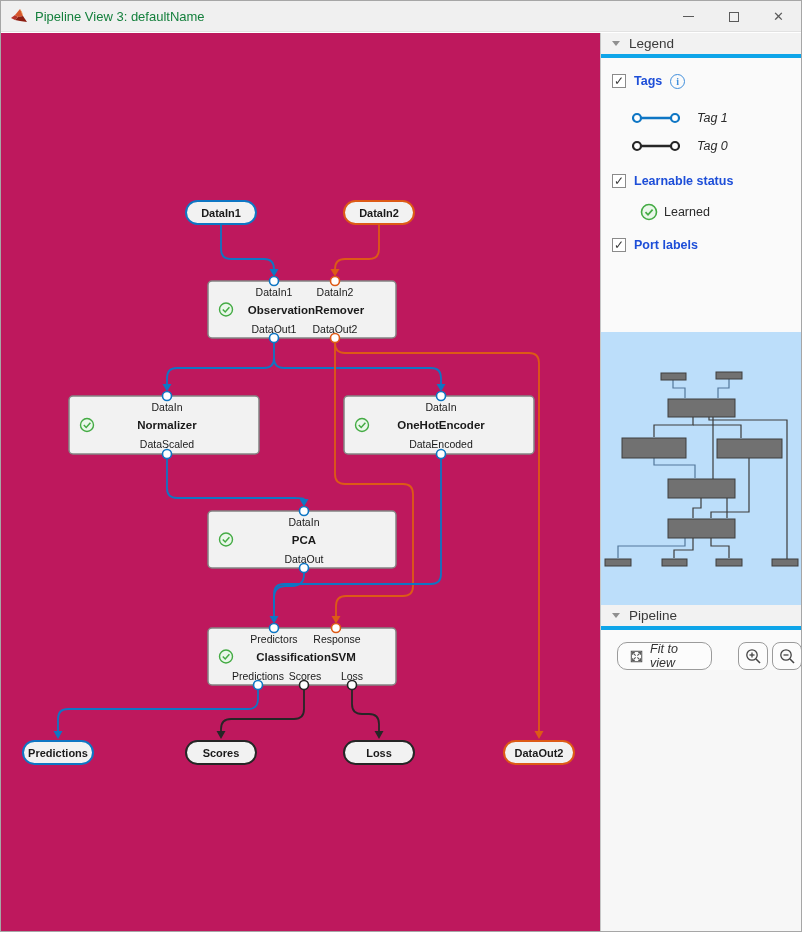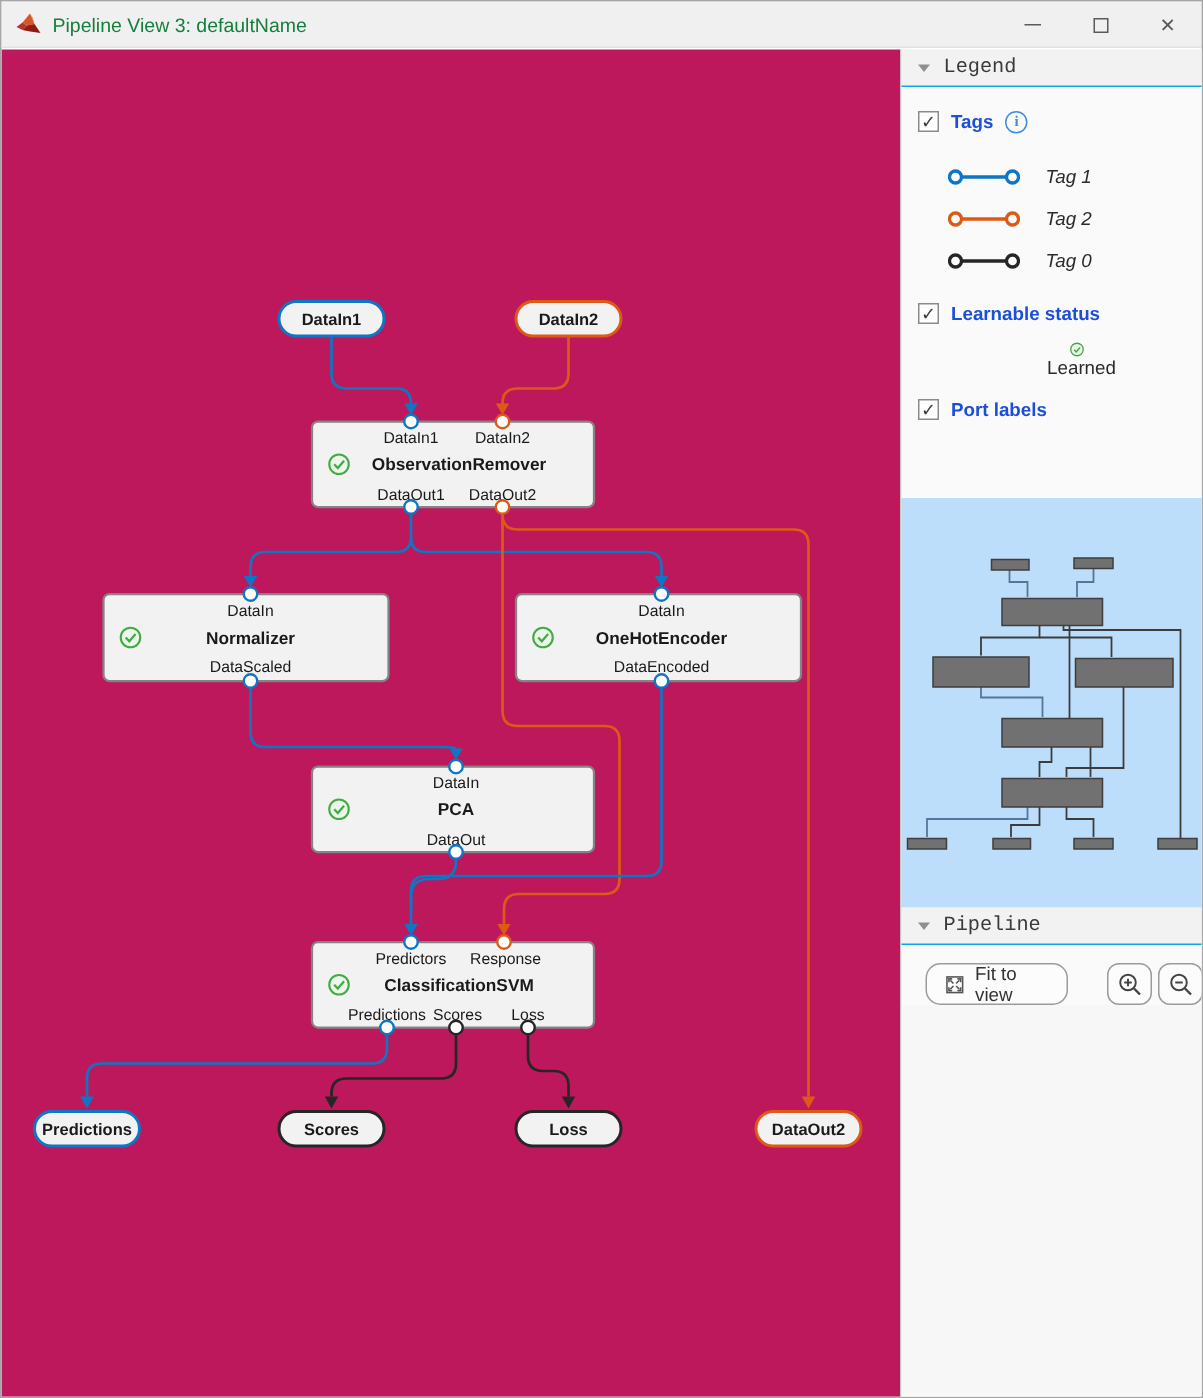--- a/index.html
+++ b/index.html
@@ -26,22 +26,22 @@
   .canvas {
     position:absolute; left:0; top:32px; width:599px; height:899px; background:#be185d;
   }
   .canvas svg { display:block; }
   
   .panel {
     position:absolute; left:599px; top:32px; width:202px; height:899px;
     background:#f7f7f7; border-left:1px solid #c6c6c6;
   }
   .section-header {
-    height:25px; background:#f2f2f2; border-bottom:1px solid #0ea5e9;
-    display:flex; align-items:center; font-size:13.5px; color:#3a3a3a;font-family:Liberation Mono, monospace;
+    height:25px; background:#f2f2f2; border-bottom:4px solid #0ea5e9;
+    display:flex; align-items:center; font-size:13.5px; color:#3a3a3a;
   }
   .section-header .tri {
     width:0; height:0; border-left:4px solid transparent; border-right:4px solid transparent;
     border-top:5px solid #8f8f8f; margin:0 9px 0 11px;
   }
   .legend-body { background:#fafafa; height:274px; padding-top:12px; }
   .check-row { display:flex; align-items:center; margin:0 0 0 11px; height:22px; }
   .checkbox {
     width:14px; height:14px; background:#fff; border:1px solid #8a8a8a;
     display:flex; align-items:center; justify-content:center;
@@ -49,30 +49,30 @@
   }
   .check-label { font-size:12.5px; font-weight:bold; color:#1d4ed8; margin-left:8px; }
   .info-icon {
     width:15px; height:15px; border:1.5px solid #3f8edc; border-radius:50%;
     color:#3f8edc; font-size:10px; font-weight:bold; font-family:"Liberation Serif", serif;
     display:flex; align-items:center; justify-content:center; margin-left:8px;
   }
   .tag-row { display:flex; align-items:center; height:28px; margin-left:31px;font-style:italic; }
   .tag-row svg { margin-right:17px; }
   .tag-label { font-size:12.5px; color:#2b2b2b; }
-  .learned-row { display:flex; align-items:center; height:24px; margin-left:39px;flex-direction:column; }
+  .learned-row { display:flex; align-items:center; height:24px; margin-left:39px; }
   .learned-row svg { margin-right:6px; }
   .spacer8 { height:8px; } .spacer12 { height:12px; } .spacer10 { height:10px; }
   .minimap { width:202px; height:273px; background:#bcdefa; }
   .nav-body { background:#fafafa; padding:12px 0 0 16px; display:flex; align-items:center; }
   .btn {
     border:1px solid #9b9b9b; background:#fcfcfc; border-radius:10px;
     display:flex; align-items:center; justify-content:center; color:#333;
   }
-  .fit-btn { height:28px; padding:0 12px; font-size:12.5px; }
+  .fit-btn { height:28px; padding:0 12px; font-size:12.5px;font-style:italic; }
   .fit-btn svg { margin-right:7px; }
   .zoom-btns { margin-left:22px; display:flex; }
   .zoom-btn { width:30px; height:28px; border-radius:8px; margin-left:4px; }
   .nav-rest { background:#f7f7f7; height:100%; }
   text { font-family:"Liberation Sans", sans-serif; }
   .port-label { font-size:10.5px; fill:#1a1a1a; }
   .node-title { font-size:11.5px; font-weight:bold; fill:#1a1a1a; }
   .pill-label { font-size:11px; font-weight:bold; fill:#1a1a1a; }
 </style>
 </head>
@@ -255,28 +255,20 @@
       <span class="info-icon">i</span>
     </div>
     <div class="spacer12"></div>
     <div class="tag-row">
       <svg width="48" height="12" viewBox="0 0 48 12">
         <line x1="5" y1="6" x2="43" y2="6" stroke="#0e76c4" stroke-width="2.4"></line>
         <circle cx="5" cy="6" r="4" fill="#fff" stroke="#0e76c4" stroke-width="2.2"></circle>
         <circle cx="43" cy="6" r="4" fill="#fff" stroke="#0e76c4" stroke-width="2.2"></circle>
       </svg>
       <span class="tag-label">Tag 1</span>
-    </div>
-    <div class="tag-row">
-      <svg width="48" height="12" viewBox="0 0 48 12">
-        <line x1="5" y1="6" x2="43" y2="6" stroke="#dd5a16" stroke-width="2.4"></line>
-        <circle cx="5" cy="6" r="4" fill="#fff" stroke="#dd5a16" stroke-width="2.2"></circle>
-        <circle cx="43" cy="6" r="4" fill="#fff" stroke="#dd5a16" stroke-width="2.2"></circle>
-      </svg>
-      <span class="tag-label">Tag 2</span>
     </div>
     <div class="tag-row">
       <svg width="48" height="12" viewBox="0 0 48 12">
         <line x1="5" y1="6" x2="43" y2="6" stroke="#262626" stroke-width="2.4"></line>
         <circle cx="5" cy="6" r="4" fill="#fff" stroke="#262626" stroke-width="2.2"></circle>
         <circle cx="43" cy="6" r="4" fill="#fff" stroke="#262626" stroke-width="2.2"></circle>
       </svg>
       <span class="tag-label">Tag 0</span>
     </div>
     <div class="spacer10"></div>

